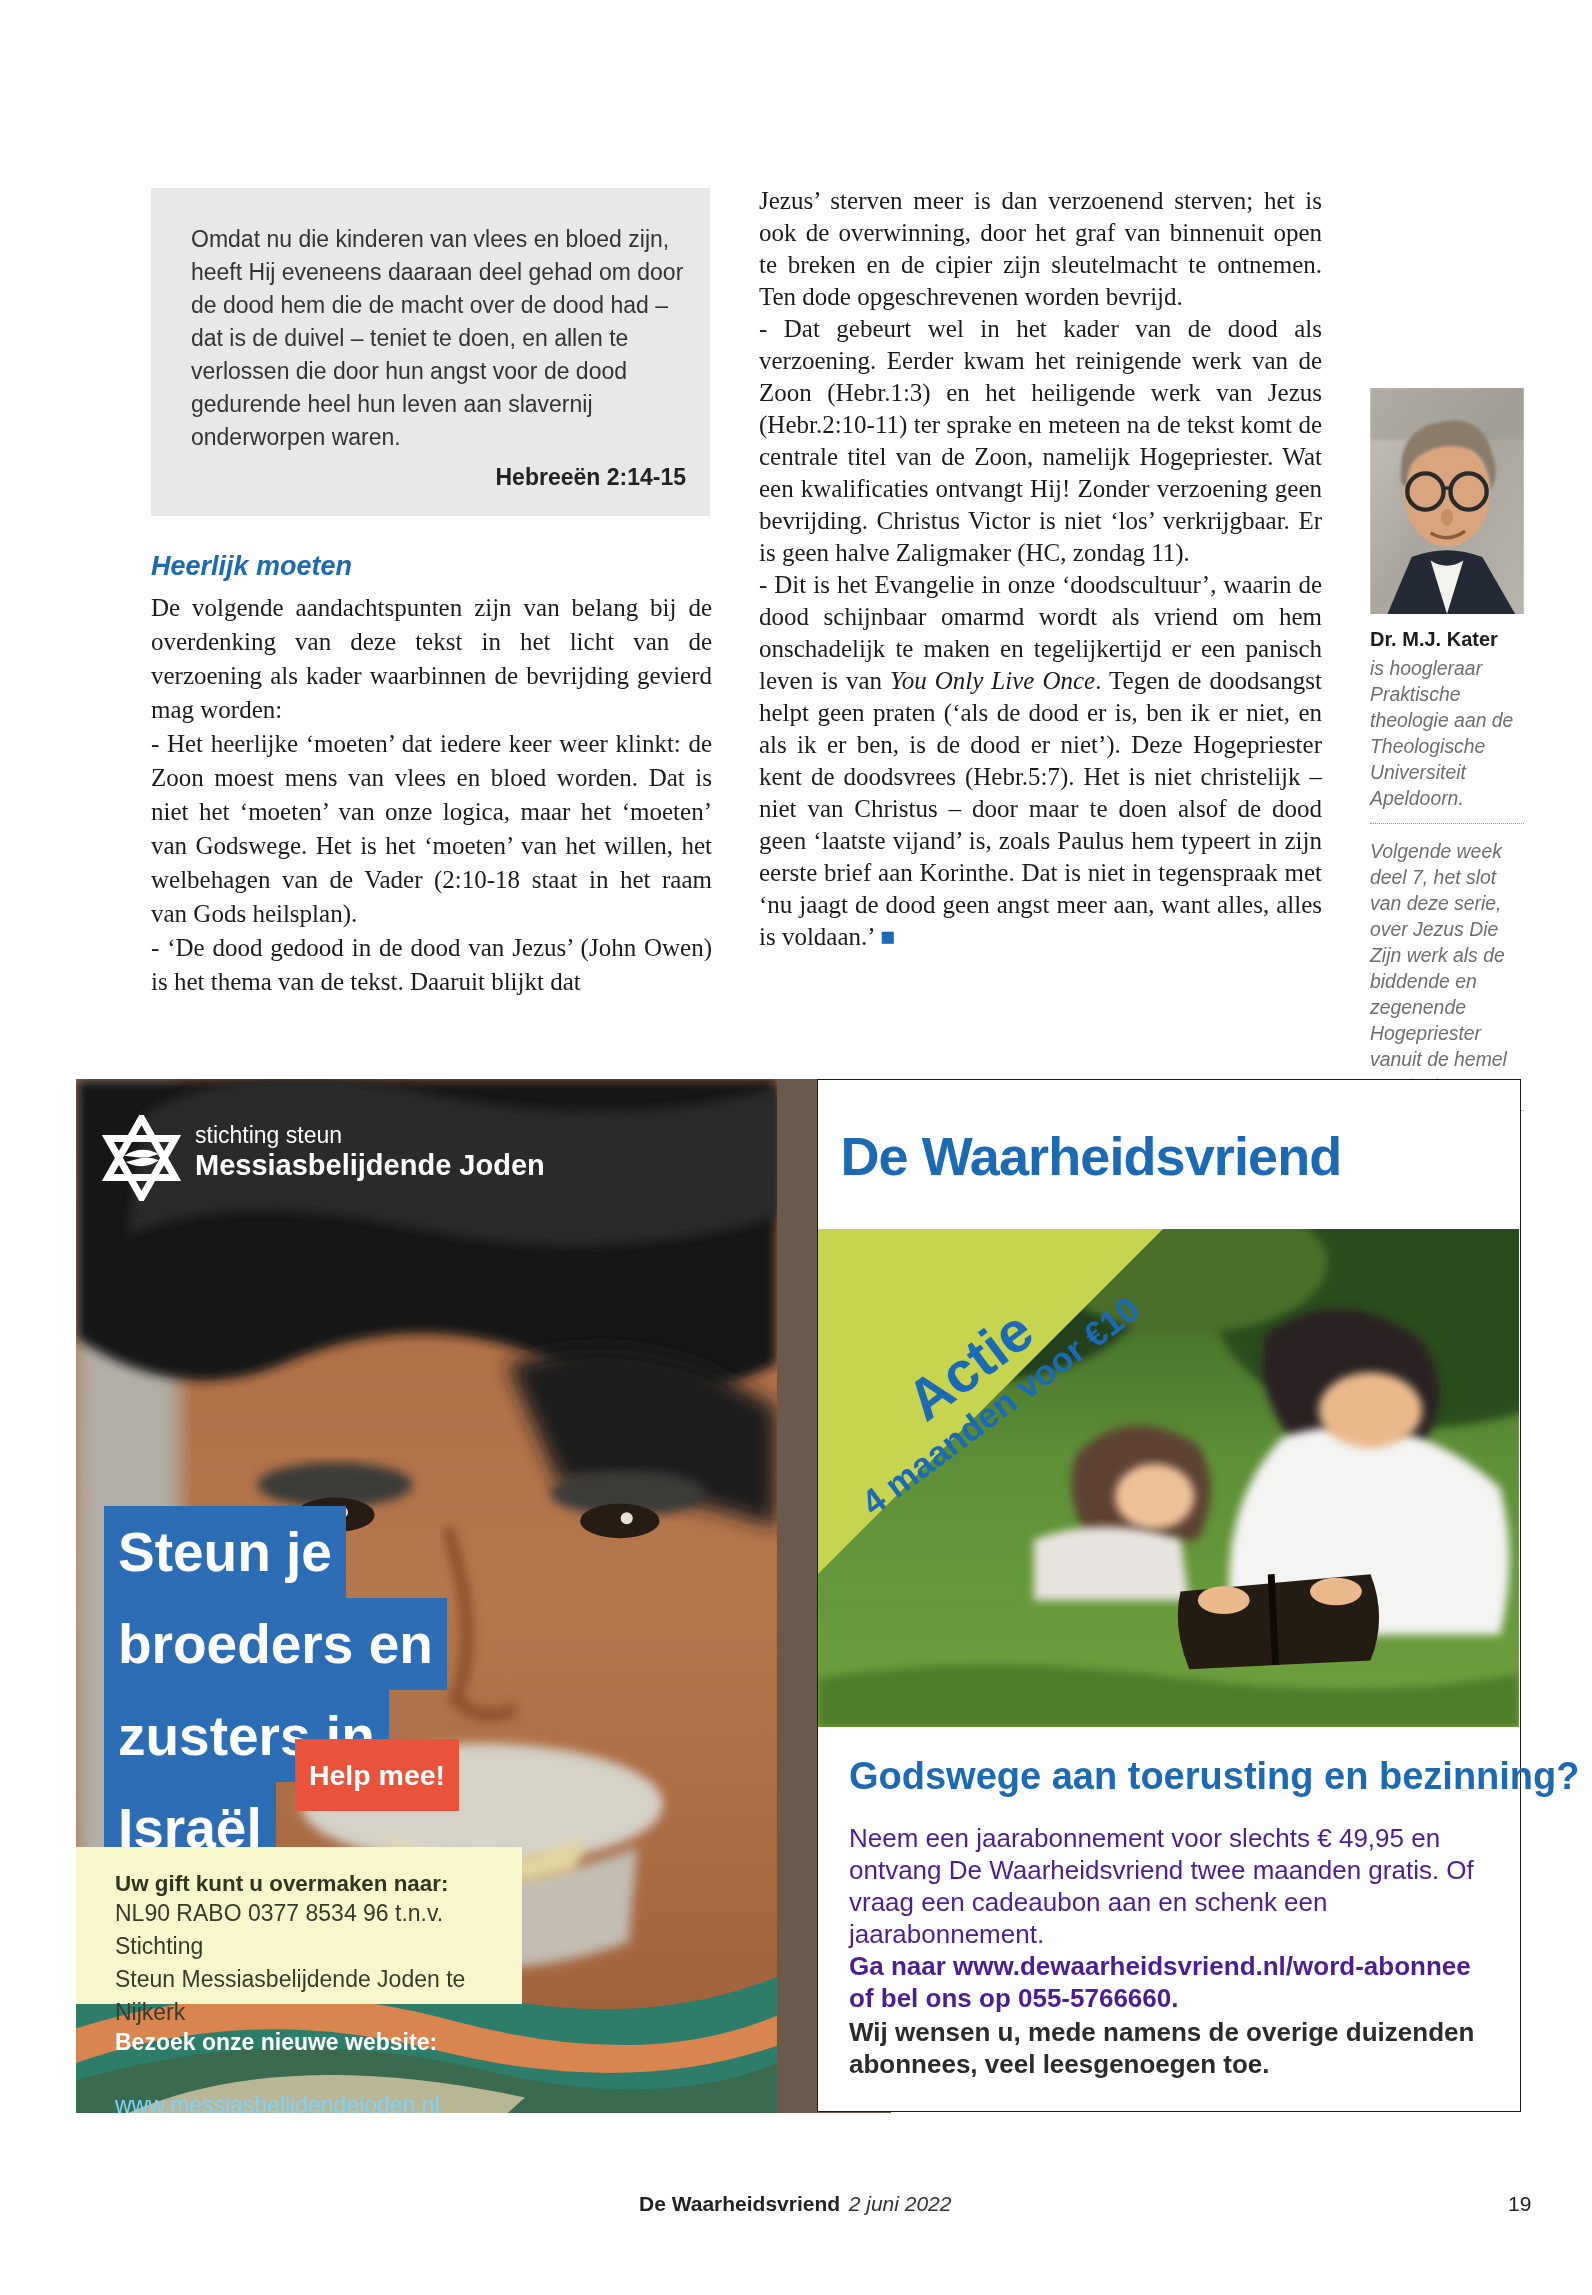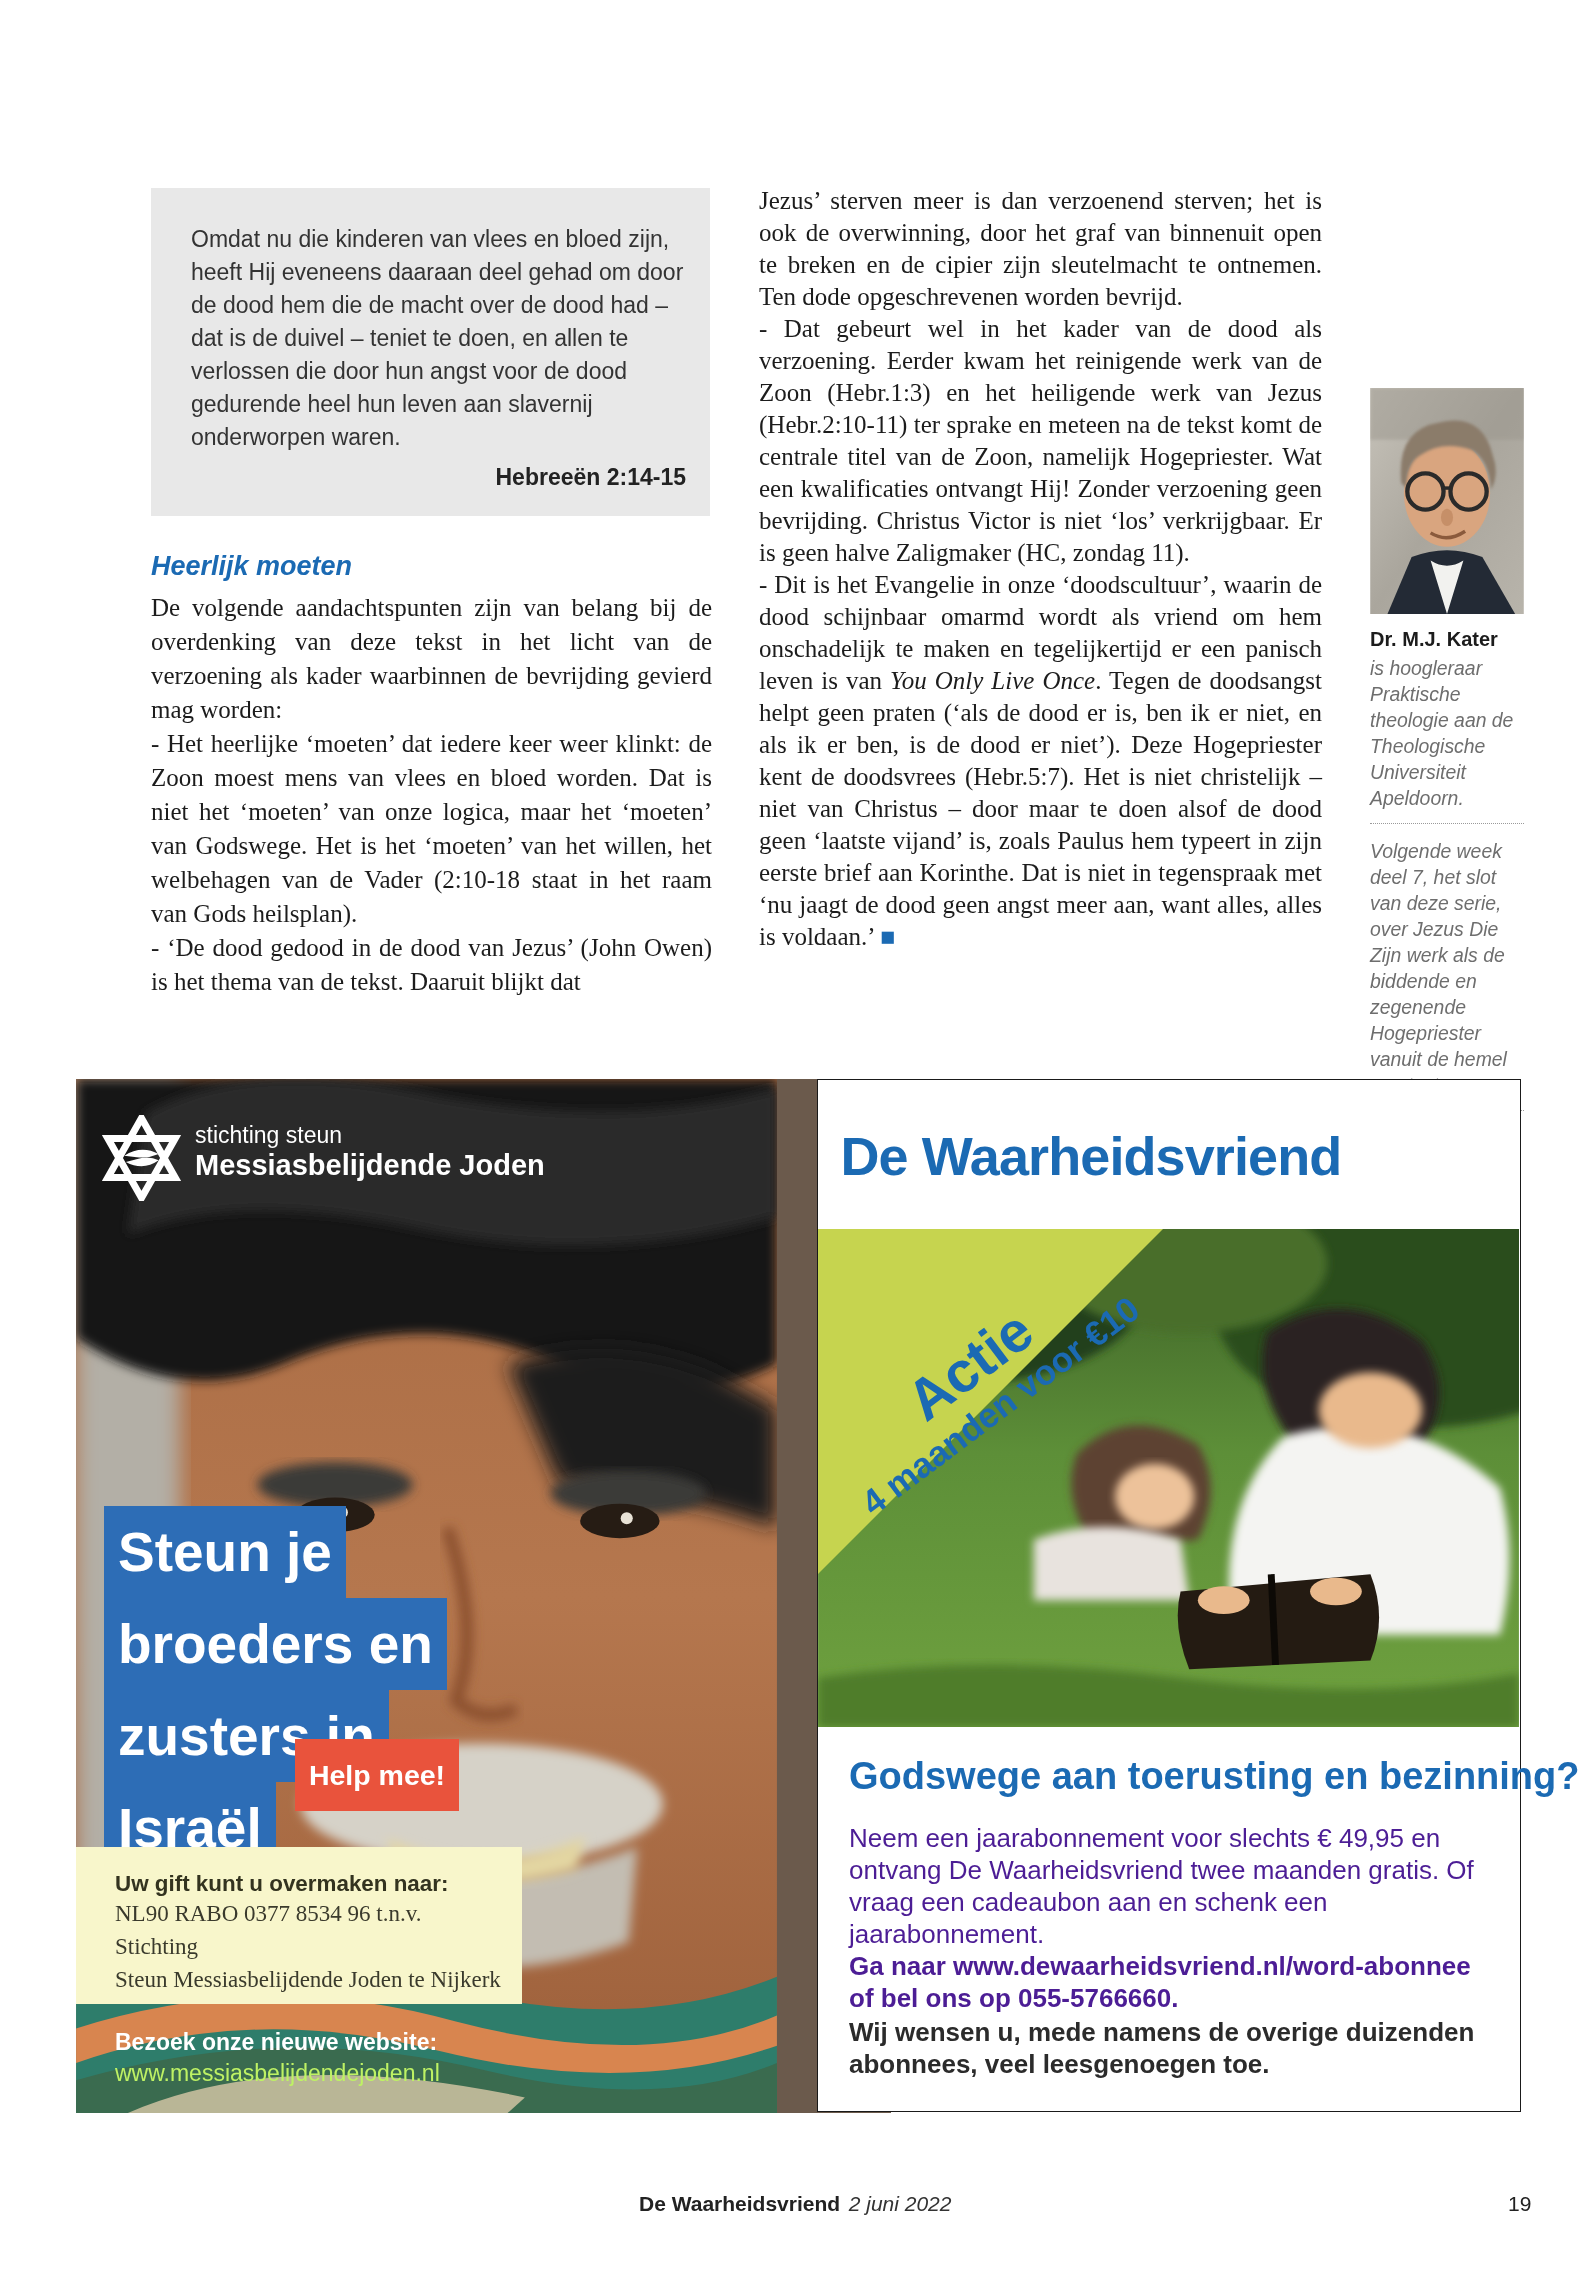--- a/index.html
+++ b/index.html
@@ -32,24 +32,24 @@
   .logo-row{position:absolute;left:26px;top:36px;}
   .logo-star{position:absolute;left:0;top:0;}
   .logo-text{position:absolute;left:93px;top:7px;color:#ffffff;}
   .logo-small{font-size:23px;line-height:26px;}
   .logo-big{font-size:29px;font-weight:700;line-height:35px;white-space:nowrap;}
   .headline{position:absolute;left:28px;top:427px;}
   .headline .hl-line{display:table;background:#2d6db6;color:#ffffff;font-weight:800;font-size:55px;line-height:76px;padding:8px 14px;letter-spacing:0;white-space:nowrap;}
   .cta-btn{position:absolute;left:219px;top:660px;width:164px;height:72px;background:#e9533c;color:#fff;font-weight:700;font-size:28.5px;display:flex;align-items:center;justify-content:center;border:none;}
   .gift-box{position:absolute;left:0;top:768px;width:446px;height:157px;background:#f8f6cb;box-sizing:border-box;padding:24px 17.3px 0 39px;}
   .gift-title{font-weight:700;font-size:22.4px;color:#33331f;}
-  .gift-line{font-size:23px;line-height:33px;color:#3a3a2c;font-family:Liberation Serif, serif;}
+  .gift-line{font-size:23px;line-height:33px;color:#3a3a2c;}
   .website{position:absolute;left:39px;top:948px;}
   .website-title{font-weight:700;font-size:23px;color:#ffffff;line-height:31px;}
-  .website-url{font-size:23px;color:#bef264;line-height:31px;}
+  .website-url{font-size:23px;color:#7dd3fc;line-height:31px;margin-top:32px;}
 
   
   .ad-right{left:817px;top:1079px;width:704px;height:1033px;background:#ffffff;border:1.7px solid #1a1a1a;box-sizing:border-box;}
   .brand{position:absolute;left:22.4px;top:45px;font-weight:800;font-size:54px;color:#1b6ab3;letter-spacing:-0.9px;white-space:nowrap;}
   .ad-photo{position:absolute;left:0;top:149px;width:701px;height:498px;overflow:hidden;}
   .badge-tri{position:absolute;left:0;top:0;width:345px;height:345px;background:#c6d44f;clip-path:polygon(0 0,100% 0,0 100%);}
   .badge-txt{position:absolute;left:-26px;top:102px;width:380px;transform:rotate(-37deg);text-align:center;color:#1b6ab3;}
   .badge-1{font-weight:800;font-size:57px;line-height:60px;}
   .badge-2{font-weight:800;font-size:35px;line-height:41px;}
   .ar-heading{position:absolute;left:31px;top:675px;font-weight:800;font-size:38px;color:#1b6ab3;white-space:nowrap;}

